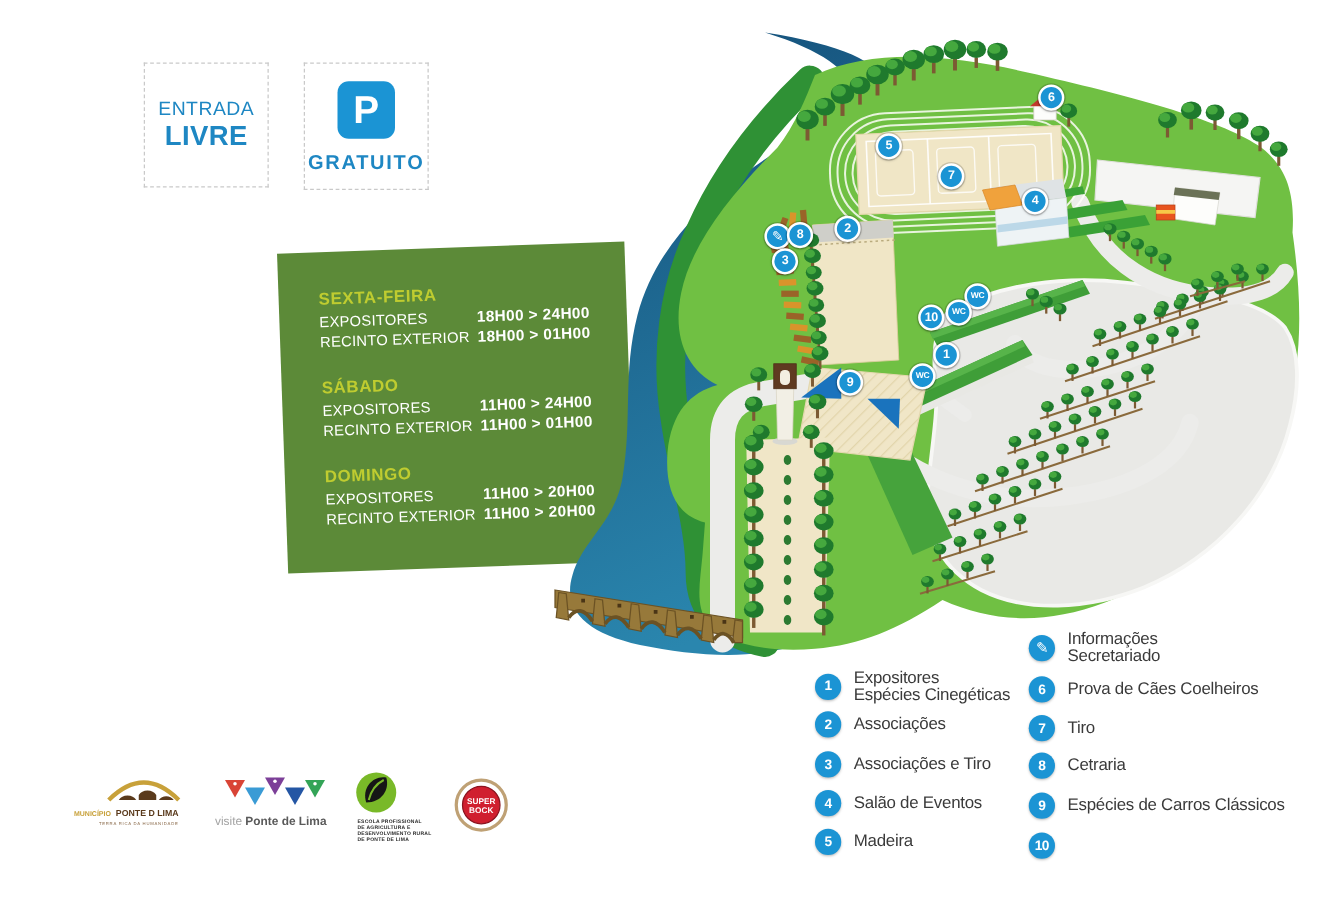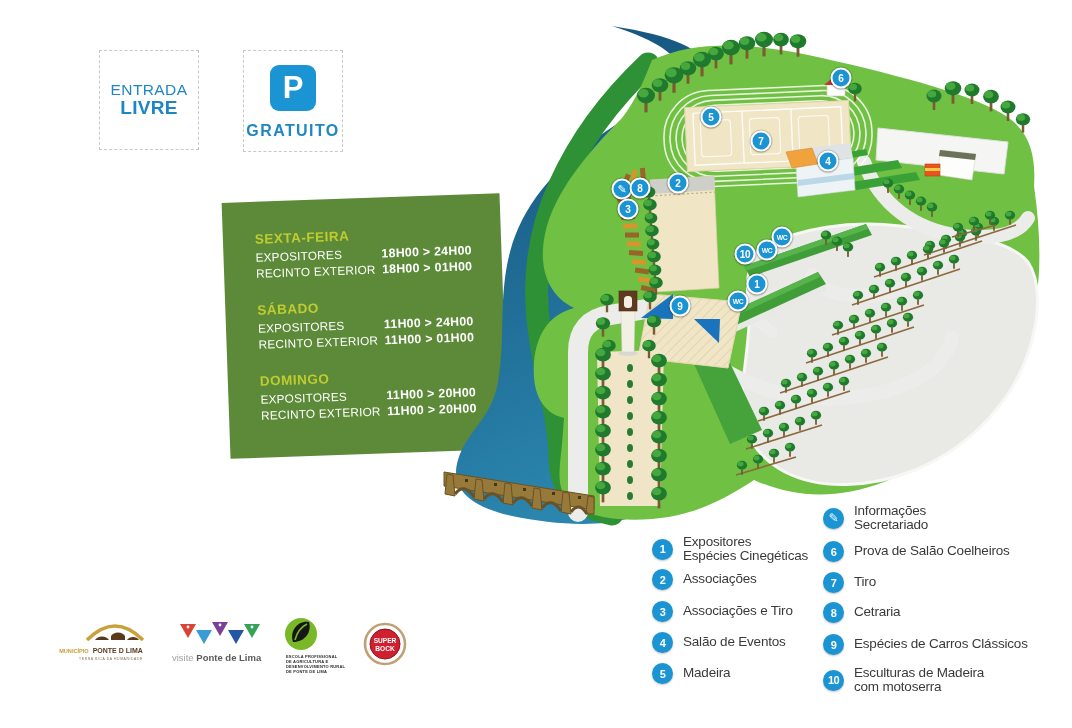--- a/index.html
+++ b/index.html
@@ -6,23 +6,23 @@
     --accent_blue:#1b94d4; --entry_blue:#1e87c3; --text_dark:#3a3a3a;
     --card_green:#5c8a38; --card_highlight:#bfcc30;
   }
   *{margin:0;padding:0;box-sizing:border-box;}
   html,body{width:1072px;height:728px;background:#fff;overflow:hidden;
     font-family:"Liberation Sans","DejaVu Sans",sans-serif;position:relative;}
 
   
   .dash-box{position:absolute;width:100px;height:100px;border:1.5px dashed #c9c9c9;
     display:flex;flex-direction:column;align-items:center;justify-content:center;}
-  #entry-box{left:99px;top:50px;}
+  #entry-box{left:115px;top:50px;}
   #entry-box .l1{color:var(--entry_blue);font-size:15.5px;font-weight:500;letter-spacing:.4px;line-height:1.05;}
-  #entry-box .l2{color:var(--entry_blue);font-size:19px;font-weight:800;letter-spacing:.3px;line-height:1.05;}
+  #entry-box .l2{color:var(--entry_blue);font-size:22px;font-weight:800;letter-spacing:.3px;line-height:1.05;}
   #parking-box{left:243px;top:50px;height:102px;}
   .p-tile{width:46px;height:46px;border-radius:9px;background:var(--accent_blue);
     color:#fff;font-size:31px;font-weight:800;display:flex;align-items:center;justify-content:center;margin-top:2px;}
   .gratuito{color:var(--entry_blue);font-size:16px;font-weight:700;letter-spacing:1.4px;margin-top:11px;}
 
   
   #schedule-card{position:absolute;left:226px;top:198px;width:278px;height:256px;
     background:var(--card_green);transform:rotate(-2deg);padding:30px 0 0 32px;}
   .day-block{margin-bottom:21px;}
   .day-name{color:var(--card_highlight);font-size:13.5px;font-weight:700;letter-spacing:.5px;margin-bottom:3px;}
@@ -439,38 +439,36 @@
     <span class="legend-label">Madeira</span>
     </div>
 
   <div class="legend-row" style="left:823px;top:504px">
     <span class="badge pencil">✎</span>
     <span class="legend-label">Informações
 Secretariado</span>
     </div>
   <div class="legend-row" style="left:823px;top:541px">
     <span class="badge">6</span>
-    <span class="legend-label">Prova de Salão Coelheiros</span>
+    <span class="legend-label">Prova de Cães Coelheiros</span>
     </div>
   <div class="legend-row" style="left:823px;top:572px">
     <span class="badge">7</span>
     <span class="legend-label">Tiro</span>
     </div>
   <div class="legend-row" style="left:823px;top:602px">
     <span class="badge">8</span>
     <span class="legend-label">Cetraria</span>
     </div>
   <div class="legend-row" style="left:823px;top:634px">
     <span class="badge">9</span>
     <span class="legend-label">Espécies de Carros Clássicos</span>
     </div>
   <div class="legend-row" style="left:823px;top:666px">
     <span class="badge">10</span>
-    <span class="legend-label">Esculturas de Madeira
-com motoserra</span>
     </div>
 </div>
 
 <svg class="logo-blk" style="left:45px;top:612px" width="112" height="56" viewBox="0 0 112 56">
   <path d="M42,28 Q70,0 98,28" fill="none" stroke="#c8a13a" stroke-width="3.5"></path>
   <path d="M50,28 a8,7 0 0 1 14,0 Z" fill="#5a3a1c"></path>
   <path d="M66,24 a8,7 0 0 1 14,0 l0,4 -14,0 Z" fill="#5a3a1c"></path>
   <path d="M82,28 a7,6 0 0 1 12,0 Z" fill="#5a3a1c"></path>
   <text x="56" y="41" text-anchor="middle" font-size="7" font-weight="700">
     <tspan fill="#c8a13a" font-size="5.6">MUNICÍPIO</tspan>

